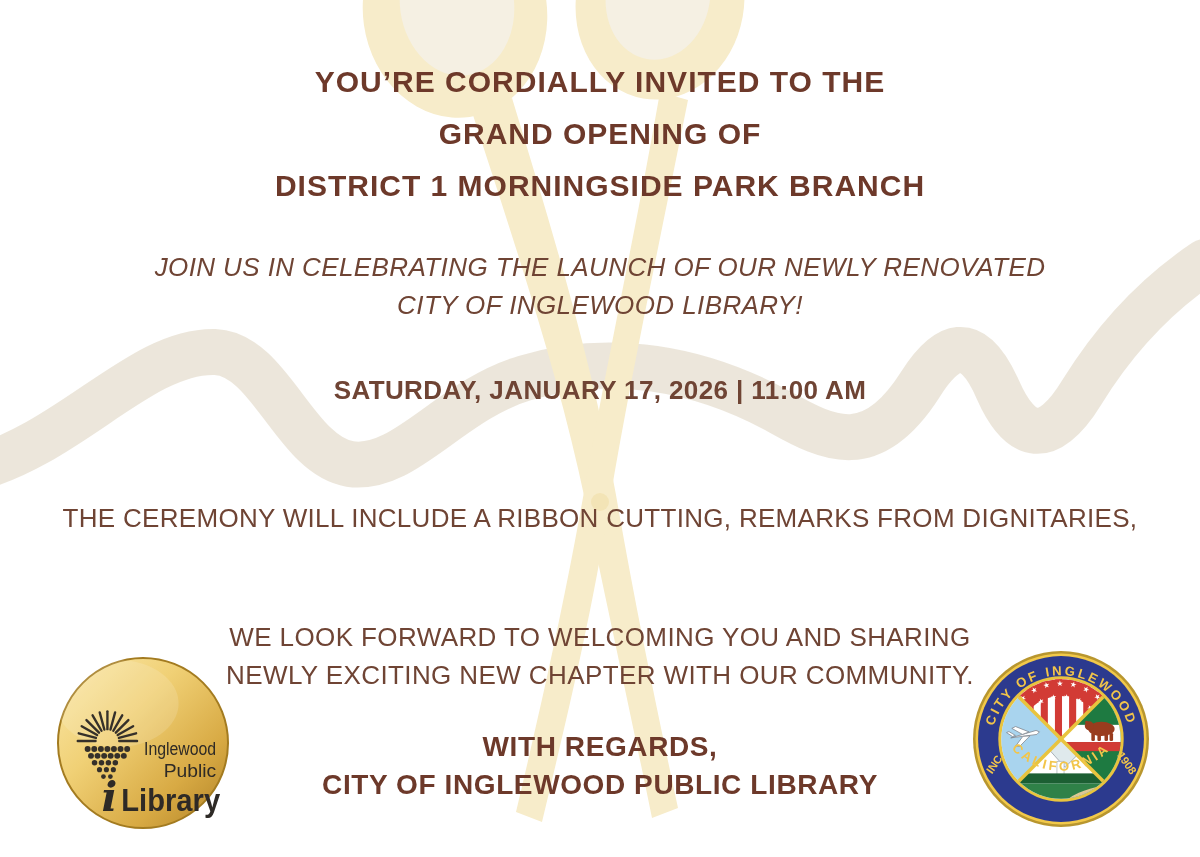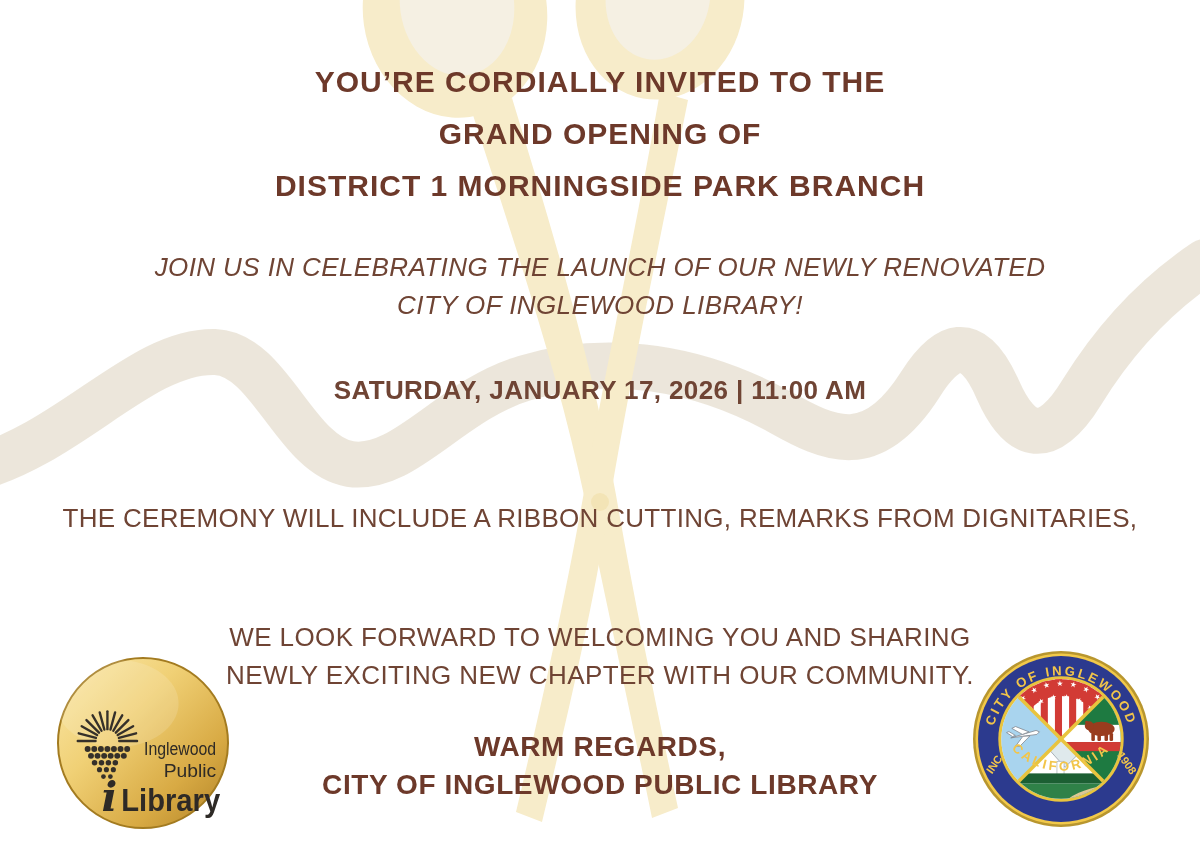--- a/index.html
+++ b/index.html
@@ -62,21 +62,21 @@
   <div class="txt details">
     <div>THE CEREMONY WILL INCLUDE A RIBBON CUTTING, REMARKS FROM DIGNITARIES,</div>
   </div>
 
   <div class="txt closing">
     <div>WE LOOK FORWARD TO WELCOMING YOU AND SHARING</div>
     <div>NEWLY EXCITING NEW CHAPTER WITH OUR COMMUNITY.</div>
   </div>
 
   <div class="txt signature">
-    <div>WARM REGARDS,</div>
+    <div>WITH REGARDS,</div>
     <div>CITY OF INGLEWOOD PUBLIC LIBRARY</div>
   </div>
 
   <svg class="logo logo-library" width="174" height="174" viewBox="0 0 176 176">
     <defs>
       <linearGradient id="goldA" x1="0" y1="0" x2="1" y2="1">
         <stop offset="0" stop-color="#fbe9ab"></stop>
         <stop offset="0.38" stop-color="#f0d075"></stop>
         <stop offset="0.72" stop-color="#d8aa44"></stop>
         <stop offset="1" stop-color="#b08125"></stop>

